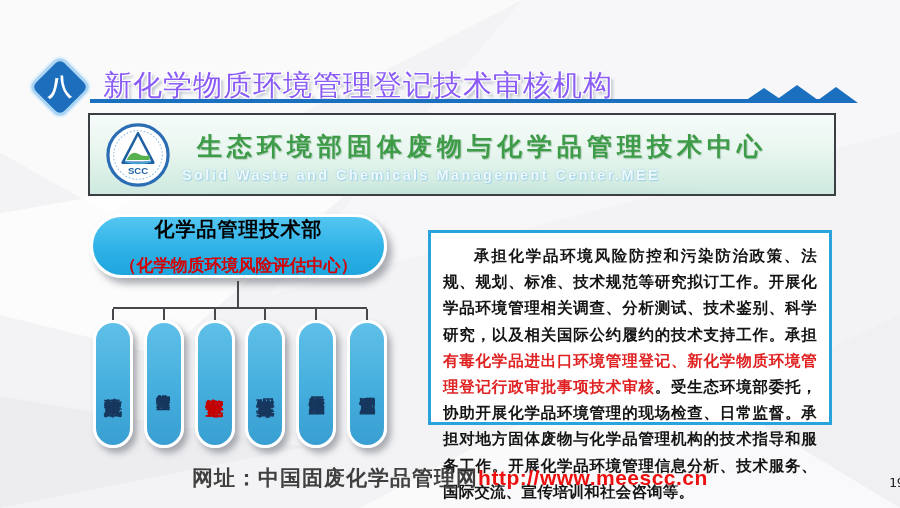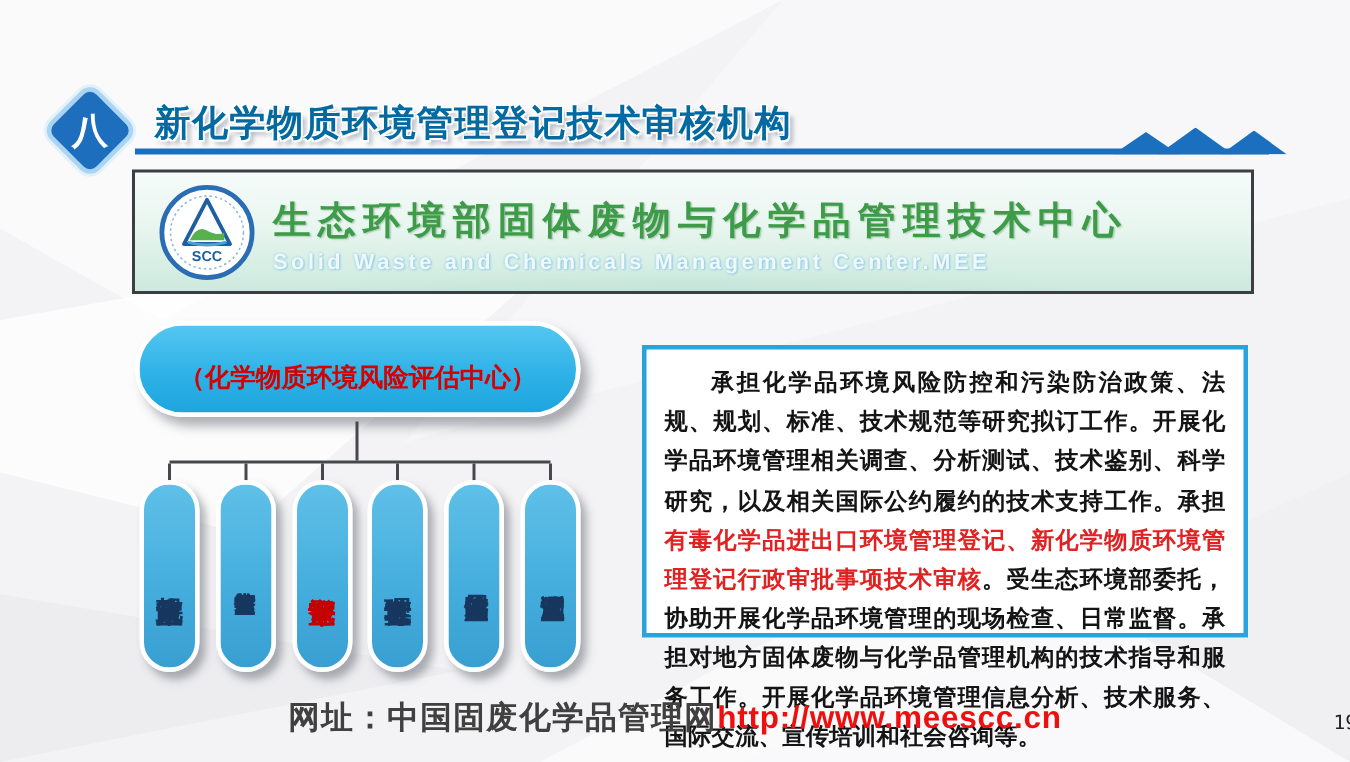--- a/index.html
+++ b/index.html
@@ -22,22 +22,22 @@
   .badge {
     position:absolute; left:37px; top:64px; width:46px; height:46px;
     background:#1e6ebe; transform:rotate(45deg); border-radius:9px;
     border:3px solid #aad4f3; box-shadow:0 0 0 2px #e3f1fb;
   }
   .badge span {
     position:absolute; inset:0; display:flex; align-items:center; justify-content:center;
     transform:rotate(-45deg); color:#fff; font-size:24px; font-weight:bold;
   }
   .header-title {
-    position:absolute; left:103px; top:66px; color:#0369a1;
-    font-size:24px; font-weight:bold; letter-spacing:1px; white-space:nowrap;
+    position:absolute; left:103px; top:66px; color:#8b5cf6;
+    font-size:29px; font-weight:normal; letter-spacing:1px; white-space:nowrap;
     text-shadow:1px 1px 0 #fff, -1px -1px 0 #fff, 1px -1px 0 #fff, -1px 1px 0 #fff, 3px 3px 3px rgba(120,130,145,.55);
   }
   .header-line { position:absolute; left:90px; top:99px; width:756px; height:4px; background:#1a70be; }
   .mountain { position:absolute; background:#1a70be; }
   .mountain.m1 { left:742px; top:88px; width:44px; height:15px; clip-path:polygon(50% 0,0 100%,100% 100%); }
   .mountain.m2 { left:772px; top:85px; width:50px; height:18px; clip-path:polygon(50% 0,0 100%,100% 100%); }
   .mountain.m3 { left:814px; top:87px; width:44px; height:16px; clip-path:polygon(50% 0,0 100%,100% 100%); }
 
   
   .banner {
@@ -49,20 +49,21 @@
   .banner::after {
     content:""; position:absolute; left:0; right:0; bottom:-18px; height:34px;
     background:radial-gradient(ellipse at 50% 100%, rgba(140,200,180,.35), rgba(140,200,180,0) 70%);
   }
   .banner-logo { margin:0 12px 0 16px; flex:0 0 auto; }
   .banner-text { display:flex; flex-direction:column; justify-content:center; padding-top:4px; }
   .banner-cn {
     color:#3e9c49; font-family:"DejaVu Serif", serif; font-weight:bold;
     font-size:25px; letter-spacing:5px; white-space:nowrap;
     text-shadow:1px 1px 1px rgba(90,140,100,.4);
+    margin-left:15px;
   }
   .banner-en {
     margin-top:4px; color:#eef9fd; font-weight:bold; font-size:14.5px; letter-spacing:2.4px;
     white-space:nowrap; text-shadow:0 0 2px #8fc6dd, 1px 1px 1px #a9d6e8;
   }
 
   
   .root-pill {
     position:absolute; left:90px; top:214px; width:297px; height:64px;
     background:linear-gradient(180deg,#55c6f1 0%, #2eb2e7 55%, #1ea5de 100%);
@@ -150,20 +151,21 @@
       <path d="M30 60 Q50 66 70 60" fill="none" stroke="#4aa3d8" stroke-width="3"></path>
       <text x="50" y="80" text-anchor="middle" font-size="15" font-weight="bold" fill="#1d5fa0" font-family="Liberation Sans, sans-serif">SCC</text>
     </svg>
     <div class="banner-text">
       <div class="banner-cn">生态环境部固体废物与化学品管理技术中心</div>
       <div class="banner-en">Solid Waste and Chemicals Management Center.MEE</div>
     </div>
   </div>
 
   <div class="root-pill">
+    <div class="root-title">化学品管理技术部</div>
     <div class="root-sub">（化学物质环境风险评估中心）</div>
   </div>
   <div class="stem"></div>
   <div class="hbar">
     <div class="dropper d1"></div>
     <div class="dropper d2"></div>
     <div class="dropper d3"></div>
     <div class="dropper d4"></div>
     <div class="dropper d5"></div>
     <div class="dropper d6"></div>

